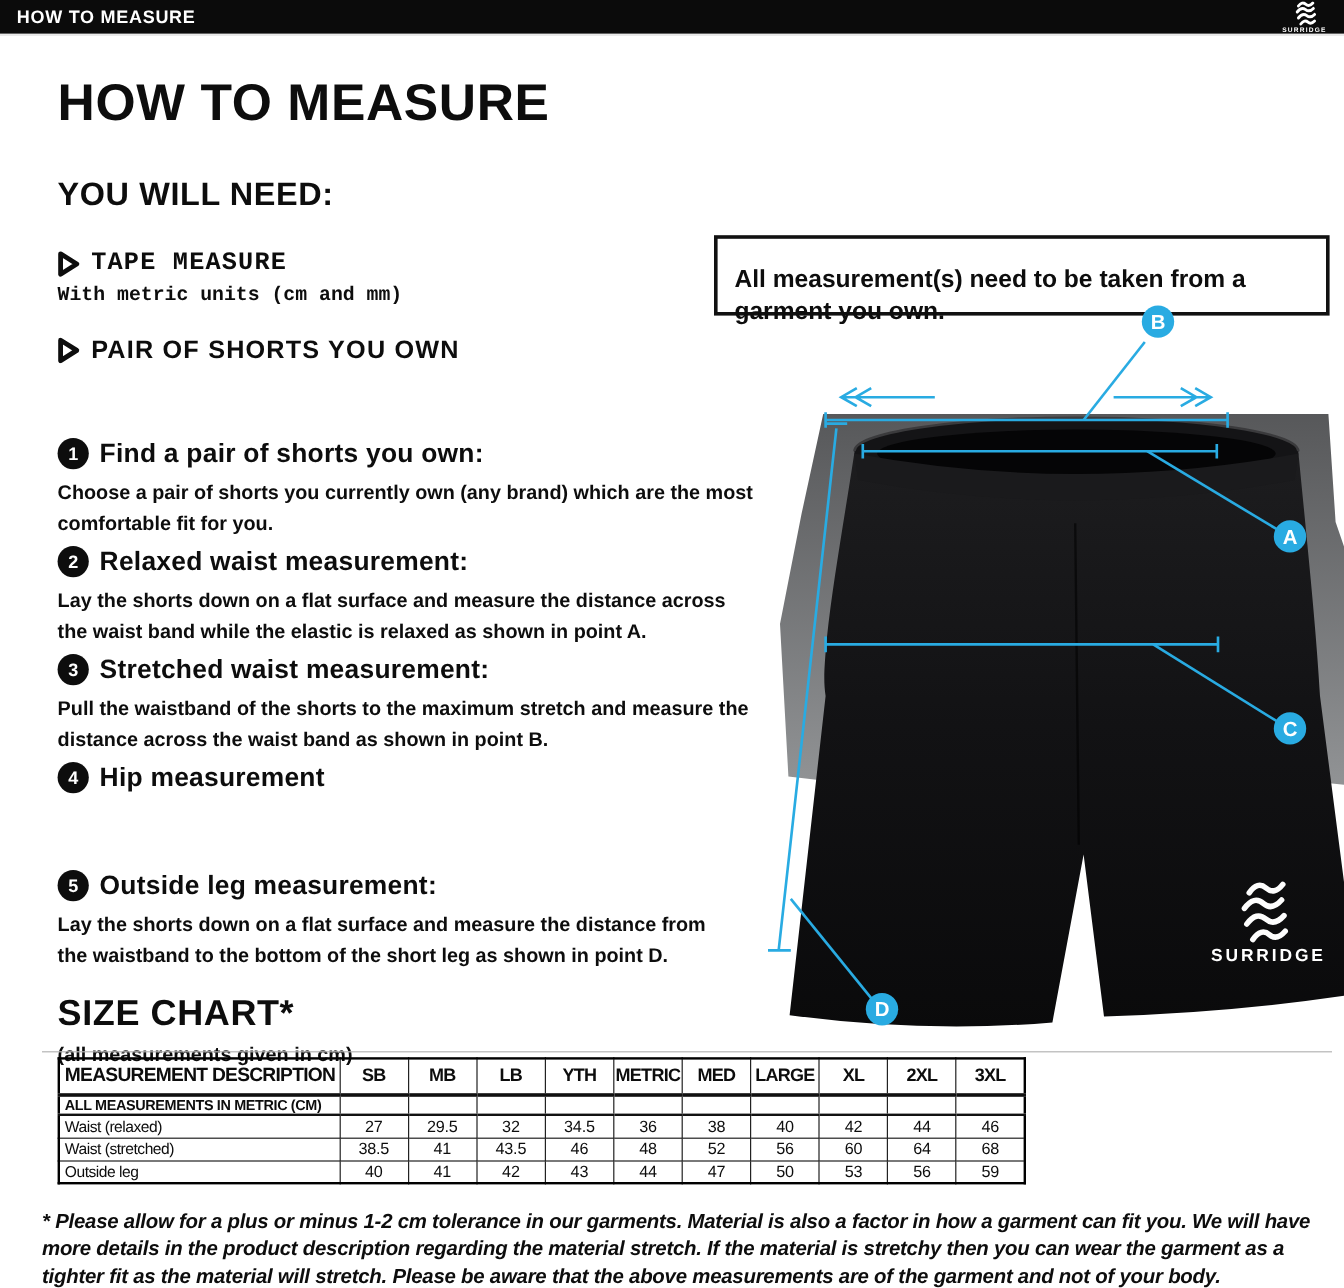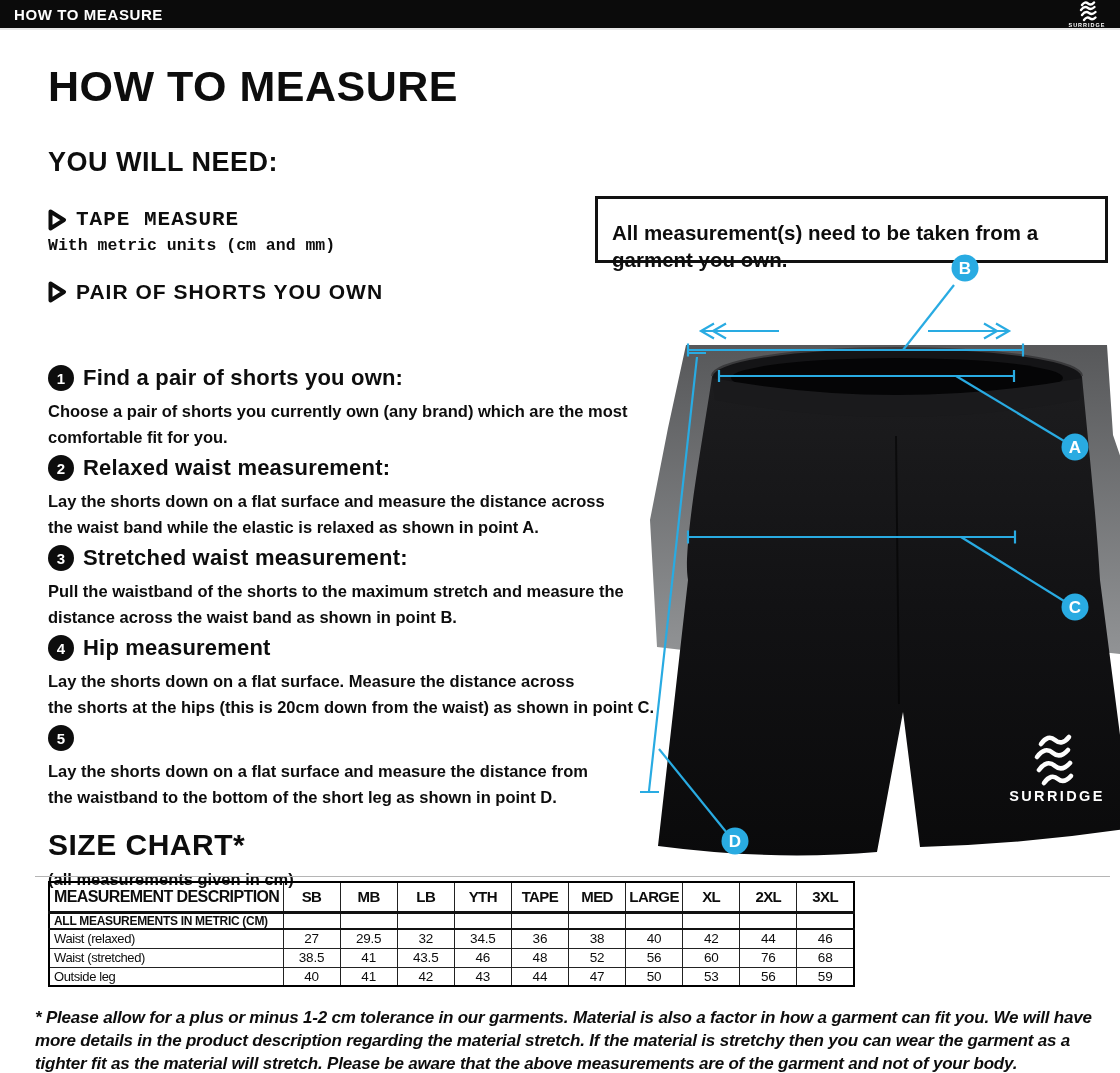--- a/index.html
+++ b/index.html
@@ -120,26 +120,25 @@
         <span class="step-title">Stretched waist measurement:</span>
       </div>
       <div class="step-body">Pull the waistband of the shorts to the maximum stretch and measure the
 distance across the waist band as shown in point B.</div>
     </div>
     <div class="step" style="top: 635px;">
       <div class="step-head">
         <span class="step-badge">4</span>
         <span class="step-title">Hip measurement</span>
       </div>
-      <div class="step-body">Lay the shorts down on a flat surface. Measure the distance across
-the shorts at the hips (this is 20cm down from the waist)  as shown in point C.</div>
     </div>
     <div class="step" style="top: 725px;">
       <div class="step-head">
         <span class="step-badge">5</span>
+        <span class="step-title">Outside leg measurement:</span>
       </div>
       <div class="step-body">Lay the shorts down on a flat surface and measure the distance from
 the waistband to the bottom of the short leg as shown in point D.</div>
     </div>
   </div>
 
 <div class="abs sizechart-head">
   <span class="sizechart-title">SIZE CHART*</span>
   <span class="sizechart-sub">(all measurements given in cm)</span>
 </div>
@@ -160,21 +159,21 @@
       <col>
       <col>
     </colgroup>
   <thead>
       <tr class="headrow" id="size-headrow">
         <th class="colhead">MEASUREMENT DESCRIPTION</th>
         <th class="colhead">SB</th>
         <th class="colhead">MB</th>
         <th class="colhead">LB</th>
         <th class="colhead">YTH</th>
-        <th class="colhead">TAPE</th>
+        <th class="colhead">METRIC</th>
         <th class="colhead">MED</th>
         <th class="colhead">LARGE</th>
         <th class="colhead">XL</th>
         <th class="colhead">2XL</th>
         <th class="colhead">3XL</th>
       </tr>
     </thead>
   <tbody id="size-body">
       <tr class="metricrow">
         <td>ALL MEASUREMENTS IN METRIC (CM)</td>
@@ -205,21 +204,21 @@
       <tr class="datarow">
         <td class="lbl">Waist (stretched)</td>
         <td>38.5</td>
         <td>41</td>
         <td>43.5</td>
         <td>46</td>
         <td>48</td>
         <td>52</td>
         <td>56</td>
         <td>60</td>
-        <td>76</td>
+        <td>64</td>
         <td>68</td>
       </tr>
       <tr class="datarow">
         <td class="lbl">Outside leg</td>
         <td>40</td>
         <td>41</td>
         <td>42</td>
         <td>43</td>
         <td>44</td>
         <td>47</td>

